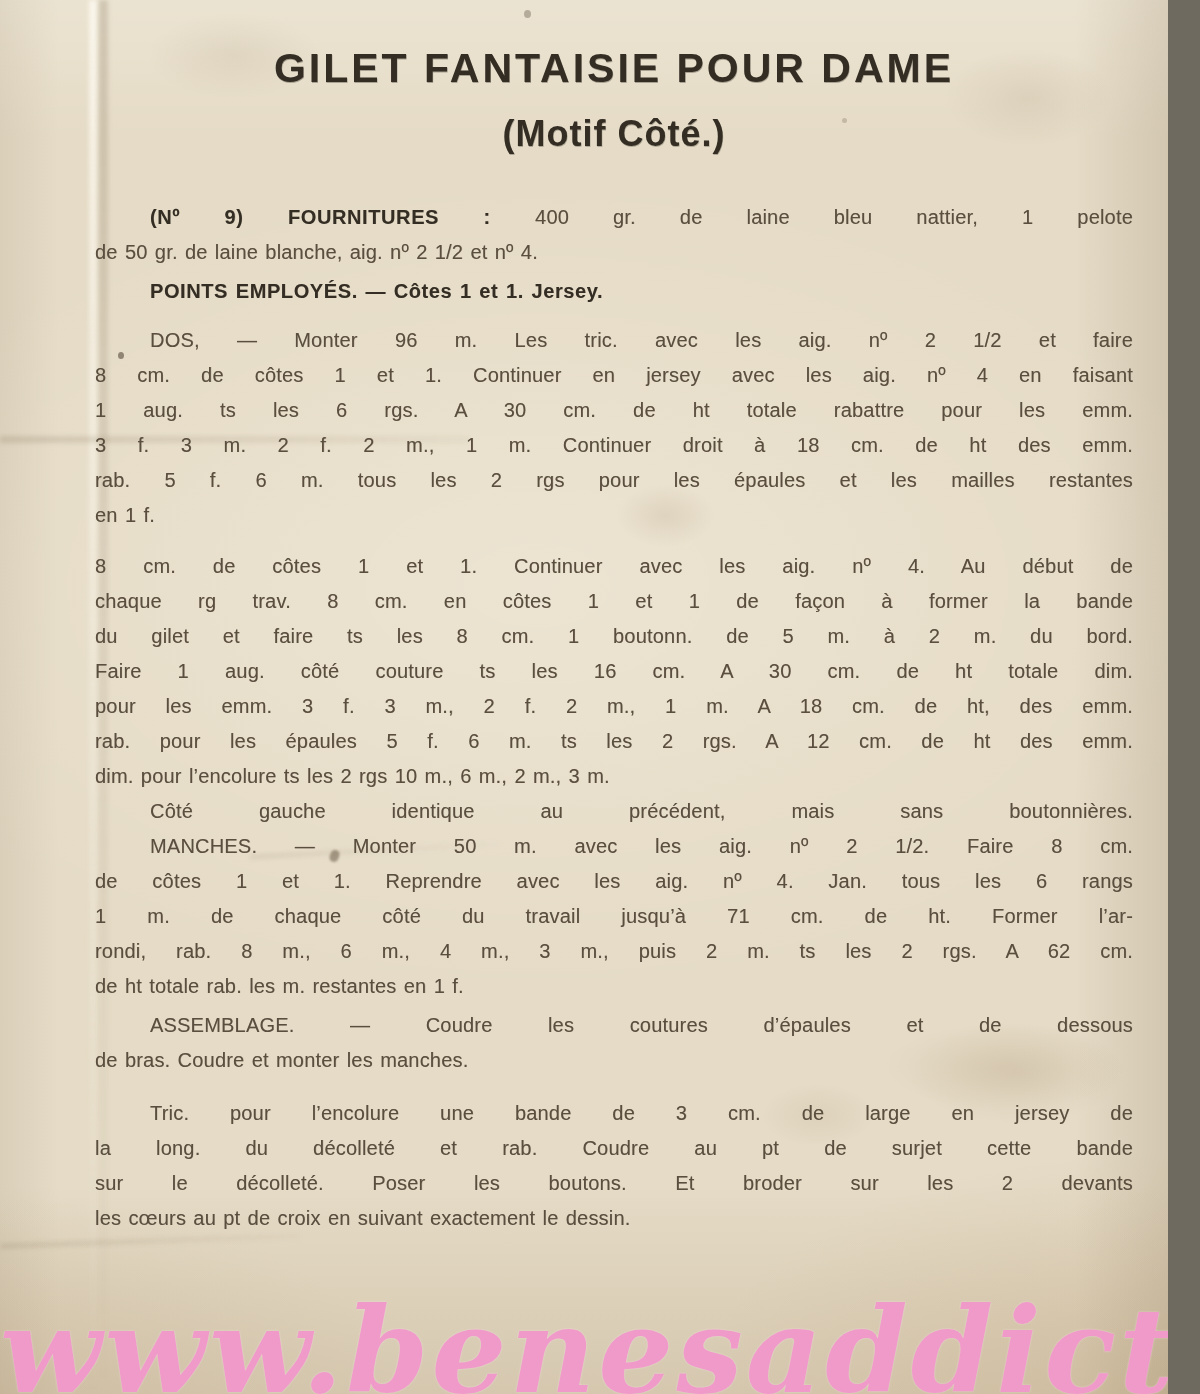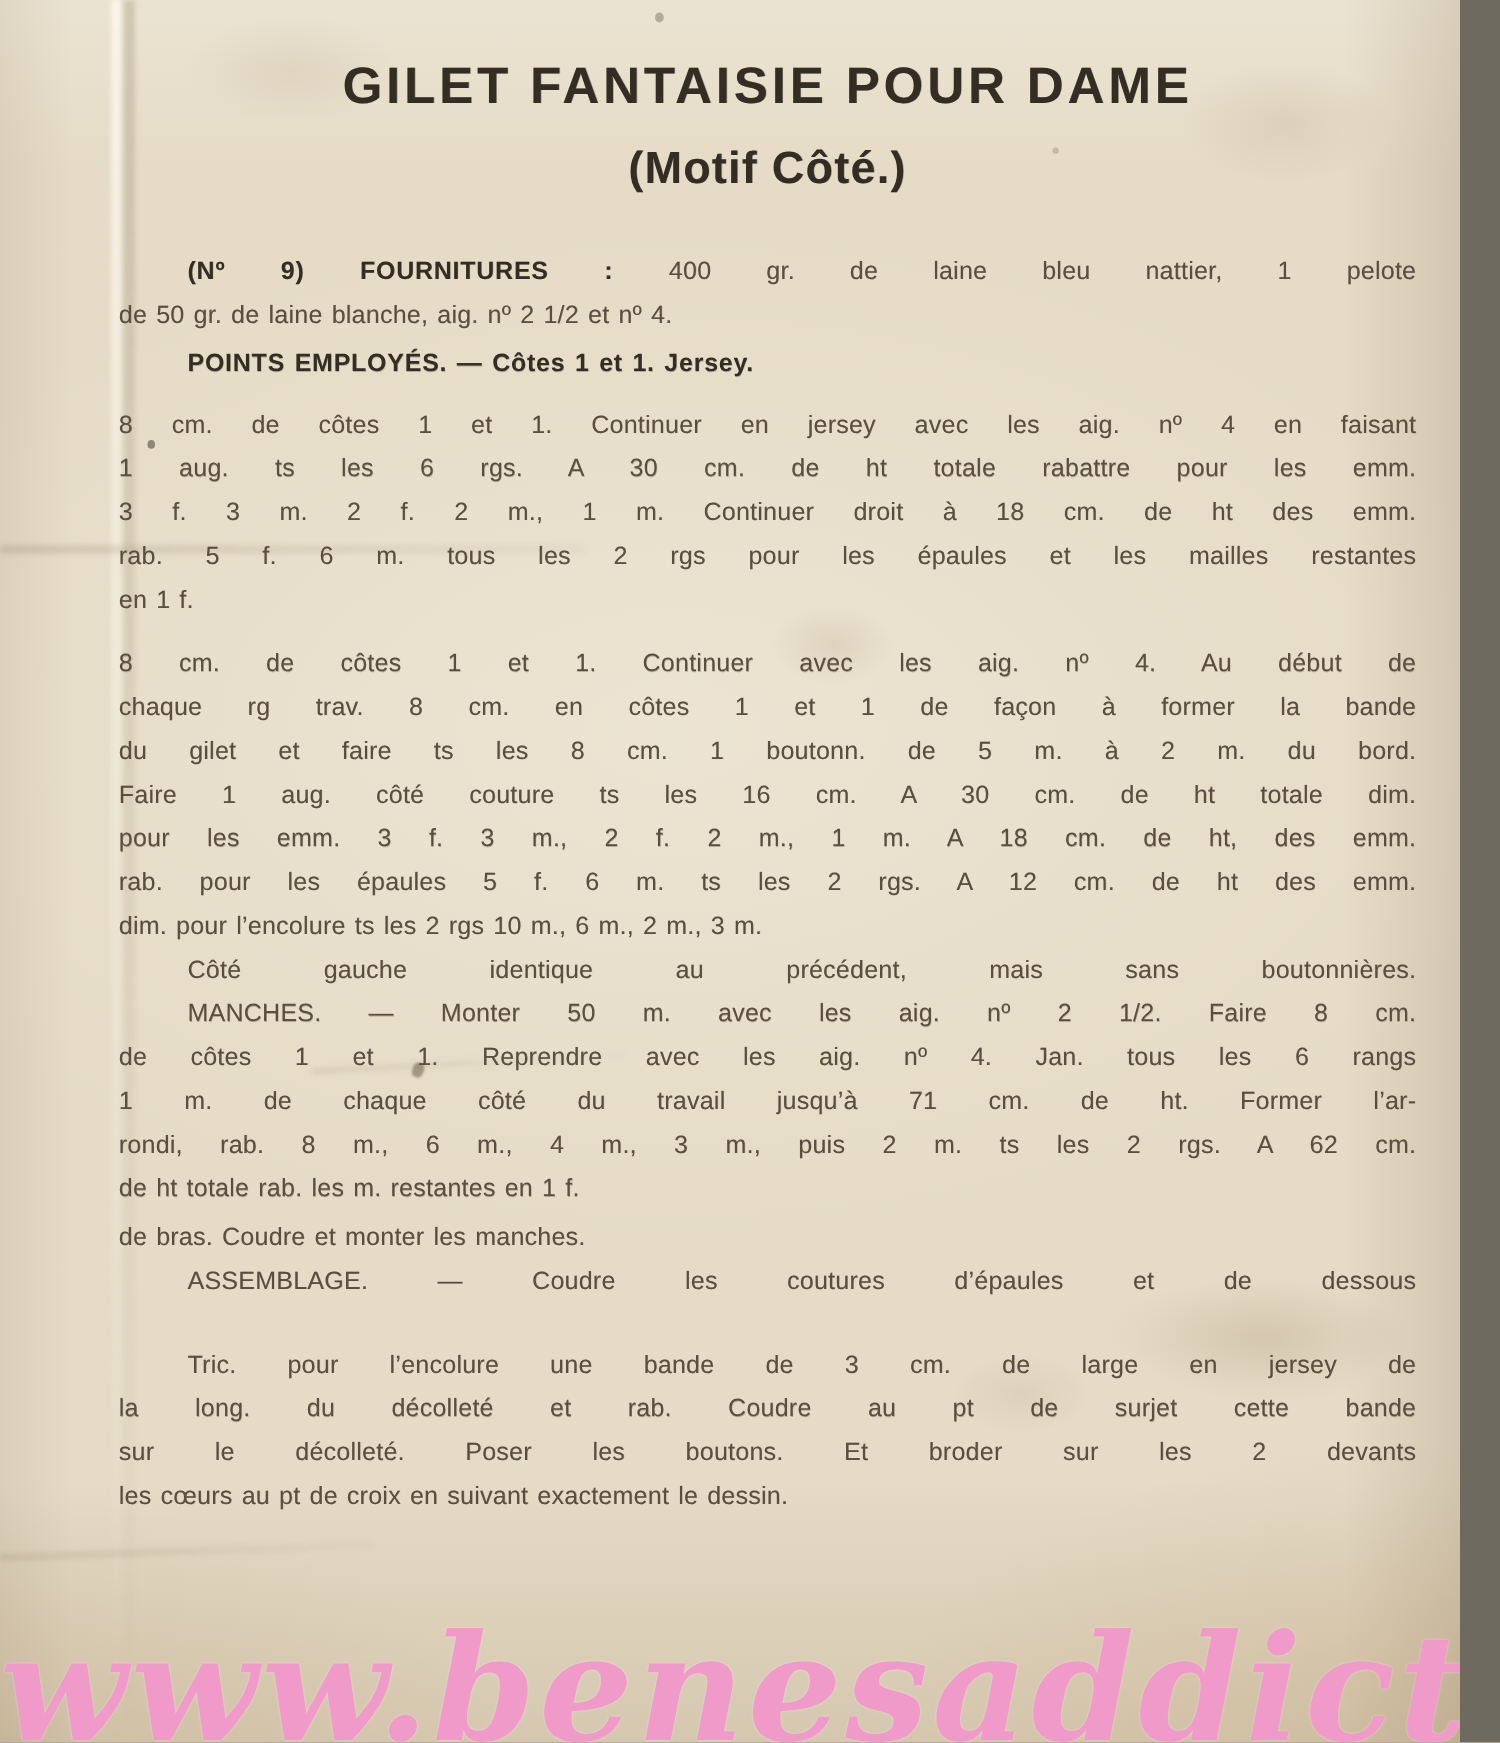--- a/index.html
+++ b/index.html
@@ -96,20 +96,21 @@
 
   <div class="content">
       <div class="para">
         <div class="line j ind"><span class="seg b">(Nº 9) FOURNITURES : </span><span class="seg">400 gr. de laine bleu nattier, 1 pelote</span></div>
         <div class="line"><span class="seg">de 50 gr. de laine blanche, aig. nº 2 1/2 et nº 4.</span></div>
       </div>
       <div class="para" style="margin-top: 4px;">
         <div class="line ind"><span class="seg b">POINTS EMPLOYÉS. — Côtes 1 et 1. Jersey.</span></div>
       </div>
       <div class="para" style="margin-top: 14px;">
+        <div class="line j ind"><span class="seg">DOS, — Monter 96 m. Les tric. avec les aig. nº 2 1/2 et faire</span></div>
         <div class="line j"><span class="seg">8 cm. de côtes 1 et 1. Continuer en jersey avec les aig. nº 4 en faisant</span></div>
         <div class="line j"><span class="seg">1 aug. ts les 6 rgs. A 30 cm. de ht totale rabattre pour les emm.</span></div>
         <div class="line j"><span class="seg">3 f. 3 m. 2 f. 2 m., 1 m. Continuer droit à 18 cm. de ht des emm.</span></div>
         <div class="line j"><span class="seg">rab. 5 f. 6 m. tous les 2 rgs pour les épaules et les mailles restantes</span></div>
         <div class="line"><span class="seg">en 1 f.</span></div>
       </div>
       <div class="para" style="margin-top: 16px;">
         <div class="line j"><span class="seg">8 cm. de côtes 1 et 1. Continuer avec les aig. nº 4. Au début de</span></div>
         <div class="line j"><span class="seg">chaque rg trav. 8 cm. en côtes 1 et 1 de façon à former la bande</span></div>
         <div class="line j"><span class="seg">du gilet et faire ts les 8 cm. 1 boutonn. de 5 m. à 2 m. du bord.</span></div>
@@ -120,24 +121,24 @@
         <div class="line j ind"><span class="seg">Côté gauche identique au précédent, mais sans boutonnières.</span></div>
       </div>
       <div class="para" style="margin-top: 0;">
         <div class="line j ind"><span class="seg">MANCHES. — Monter 50 m. avec les aig. nº 2 1/2. Faire 8 cm.</span></div>
         <div class="line j"><span class="seg">de côtes 1 et 1. Reprendre avec les aig. nº 4. Jan. tous les 6 rangs</span></div>
         <div class="line j"><span class="seg">1 m. de chaque côté du travail jusqu’à 71 cm. de ht. Former l’ar-</span></div>
         <div class="line j"><span class="seg">rondi, rab. 8 m., 6 m., 4 m., 3 m., puis 2 m. ts les 2 rgs. A 62 cm.</span></div>
         <div class="line"><span class="seg">de ht totale rab. les m. restantes en 1 f.</span></div>
       </div>
       <div class="para" style="margin-top: 4px;">
+        <div class="line j ind"><span class="seg">ASSEMBLAGE. — Coudre les coutures d’épaules et de dessous</span></div>
         <div class="line"><span class="seg">de bras. Coudre et monter les manches.</span></div>
-        <div class="line j ind"><span class="seg">ASSEMBLAGE. — Coudre les coutures d’épaules et de dessous</span></div>
       </div>
-      <div class="para" style="margin-top: 32px;">
+      <div class="para" style="margin-top: 18px;">
         <div class="line j ind"><span class="seg">Tric. pour l’encolure une bande de 3 cm. de large en jersey de</span></div>
         <div class="line j"><span class="seg">la long. du décolleté et rab. Coudre au pt de surjet cette bande</span></div>
         <div class="line j"><span class="seg">sur le décolleté. Poser les boutons. Et broder sur les 2 devants</span></div>
         <div class="line"><span class="seg">les cœurs au pt de croix en suivant exactement le dessin.</span></div>
       </div>
     </div>
 
   <div class="watermark">www.benesaddict.fr</div>
 </div>
 

